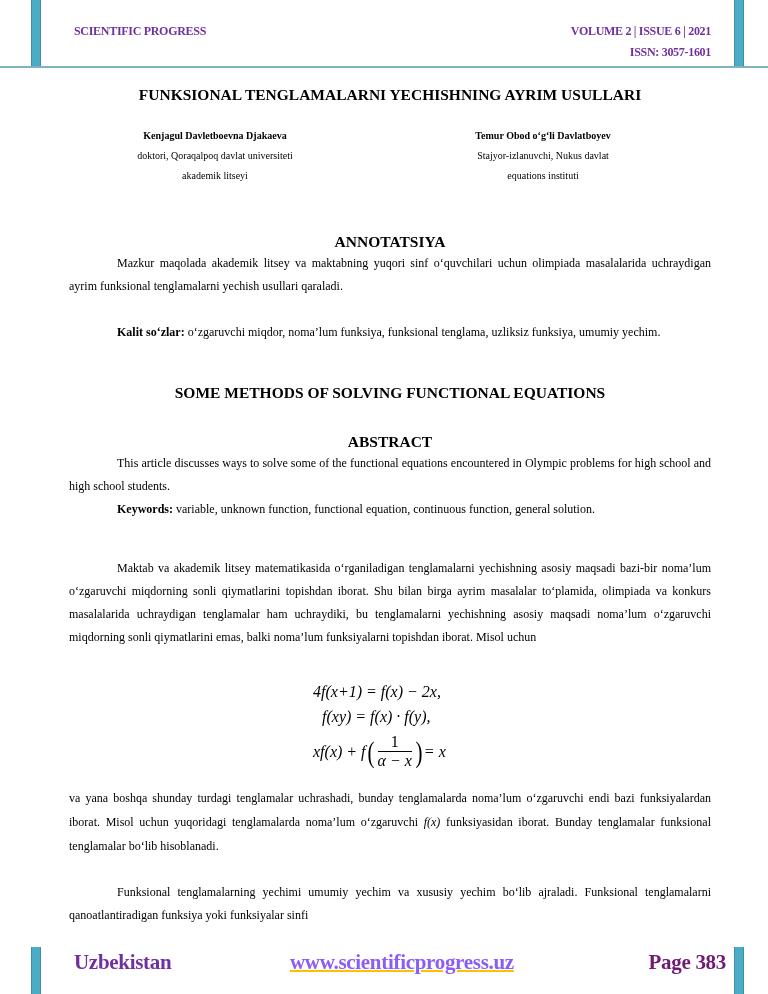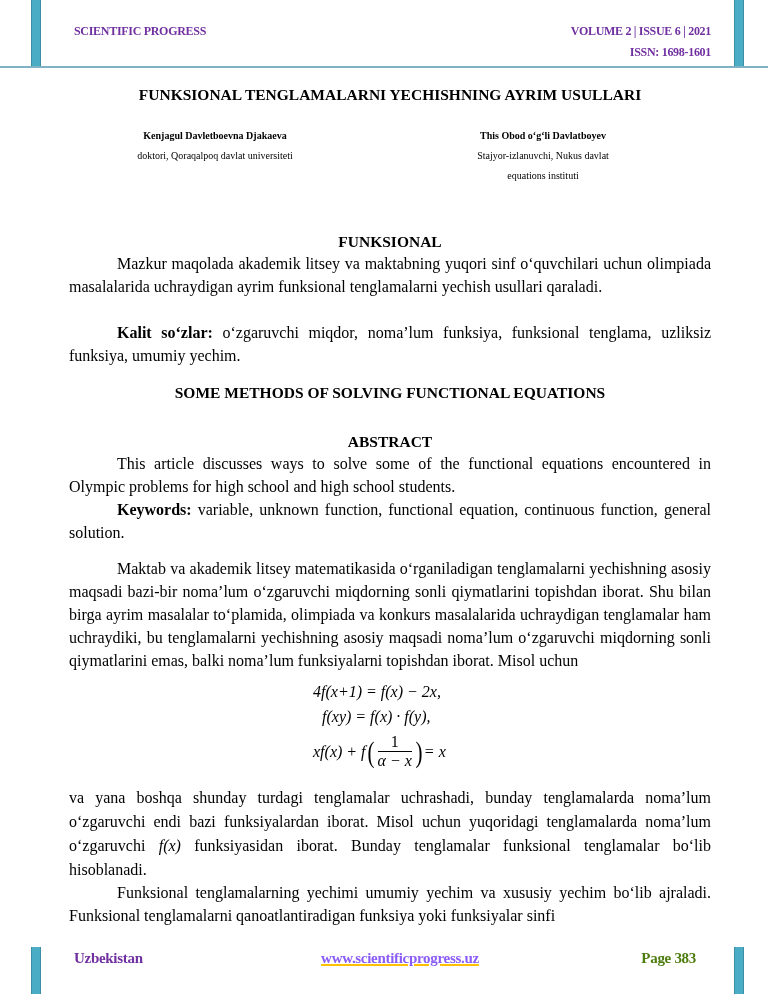--- a/index.html
+++ b/index.html
@@ -1,26 +1,26 @@
 <!DOCTYPE html>
 <html><head>
 <meta charset="utf-8">
 <style>
   html, body { margin: 0; padding: 0; background: #ffffff; }
   body { width: 768px; height: 994px; position: relative; overflow: hidden;
          font-family: "Liberation Serif", "DejaVu Serif", serif; color: #000; }
   .bar { position: absolute; width: 10px; background: #4bacc6; border-left: 1px solid #3d8fa6; border-right: 1px solid #3d8fa6; box-sizing: border-box; }
   .hline { position: absolute; left: 0; top: 66px; width: 768px; height: 2px; background: #7fb3c3; }
   .hdr { position: absolute; color: #7030a0; font-weight: bold; font-size: 12px; letter-spacing: -0.3px; }
-  .ftr { position: absolute; font-weight: bold; font-size: 15px; letter-spacing: -0.3px; }
+  .ftr { position: absolute; font-weight: bold; font-size: 21px; letter-spacing: -0.3px; }
   .title { position: absolute; left: 70px; width: 640px; top: 86px; font-weight: bold; font-size: 15.5px; text-align: center; }
   .author { position: absolute; font-size: 10px; line-height: 20px; text-align: center; }
   .author .name { font-weight: bold; }
   .sect { position: absolute; left: 70px; width: 640px; font-weight: bold; font-size: 15.5px; text-align: center; }
-  .para { position: absolute; left: 69px; width: 642px; font-size: 16px; line-height: 23px; text-align: justify; margin: 0; }
+  .para { position: absolute; left: 69px; width: 642px; font-size: 12px; line-height: 23px; text-align: justify; margin: 0; }
   .indent { text-indent: 48px; }
   .para b { font-weight: bold; }
   .eq { position: absolute; font-family: "Liberation Serif", serif; font-size: 16px; }
   .eq i { font-style: italic; }
   .frac { display: inline-block; vertical-align: middle; text-align: center; margin: 0 2px; }
   .frac .num { display: block; border-bottom: 1px solid #000; padding: 0 4px; line-height: 18px; }
   .frac .den { display: block; line-height: 18px; }
   .paren { font-size: 30px; vertical-align: middle; font-weight: 100; transform: scaleX(0.7); display: inline-block; }
   a.link { color: #8b5cf6; text-decoration: underline; text-decoration-color: #ffc000; text-decoration-thickness: 2px; }
 </style>
@@ -28,35 +28,36 @@
 <body>
 
 <div class="bar" style="left:31px; top:0; height:66px;"></div>
 <div class="bar" style="left:734px; top:0; height:66px;"></div>
 <div class="hline"></div>
 <div class="bar" style="left:31px; top:947px; height:47px;"></div>
 <div class="bar" style="left:734px; top:947px; height:47px;"></div>
 
 <div class="hdr" style="left:74px; top:24px;">SCIENTIFIC PROGRESS</div>
 <div class="hdr" style="right:57px; top:24px;">VOLUME 2 | ISSUE 6 | 2021</div>
-<div class="hdr" style="right:57px; top:45px;">ISSN: 1698-1601</div>
+<div class="hdr" style="right:57px; top:45px;">ISSN: 3057-1601</div>
 
 <div class="title">FUNKSIONAL TENGLAMALARNI YECHISHNING AYRIM USULLARI</div>
 
 <div class="author" style="left:70px; width:290px; top:126px;">
   <div class="name">Kenjagul Davletboevna Djakaeva</div>
   <div>doktori, Qoraqalpoq davlat universiteti</div>
+  <div>akademik litseyi</div>
 </div>
 <div class="author" style="left:398px; width:290px; top:126px;">
-  <div class="name">This Obod o‘g‘li Davlatboyev</div>
+  <div class="name">Temur Obod o‘g‘li Davlatboyev</div>
   <div>Stajyor-izlanuvchi, Nukus davlat</div>
   <div>equations instituti</div>
 </div>
 
-<div class="sect" style="top:233px;">FUNKSIONAL</div>
+<div class="sect" style="top:233px;">ANNOTATSIYA</div>
 <p class="para indent" style="top:252px;">Mazkur maqolada akademik litsey va maktabning yuqori sinf o‘quvchilari uchun olimpiada masalalarida uchraydigan ayrim funksional tenglamalarni yechish usullari qaraladi.</p>
 <p class="para indent" style="top:321px;"><b>Kalit so‘zlar:</b><span> o‘zgaruvchi miqdor, noma’lum funksiya, funksional tenglama, uzliksiz funksiya, umumiy yechim.</span></p>
 
 <div class="sect" style="top:384px;">SOME METHODS OF SOLVING FUNCTIONAL EQUATIONS</div>
 <div class="sect" style="top:433px;">ABSTRACT</div>
 <p class="para indent" style="top:452px;">This article discusses ways to solve some of the functional equations encountered in Olympic problems for high school and high school students.</p>
 <p class="para indent" style="top:498px;"><b>Keywords:</b><span> variable, unknown function, functional equation, continuous function, general solution.</span></p>
 
 <p class="para indent" style="top:557px;">Maktab va akademik litsey matematikasida o‘rganiladigan tenglamalarni yechishning asosiy maqsadi bazi-bir noma’lum o‘zgaruvchi miqdorning sonli qiymatlarini topishdan iborat. Shu bilan birga ayrim masalalar to‘plamida, olimpiada va konkurs masalalarida uchraydigan tenglamalar ham uchraydiki, bu tenglamalarni yechishning asosiy maqsadi noma’lum o‘zgaruvchi miqdorning sonli qiymatlarini emas, balki noma’lum funksiyalarni topishdan iborat. Misol uchun</p>
 
@@ -74,13 +75,13 @@
 </div>
 
 <p class="para" style="top:786px; line-height:24px;"><span>va yana boshqa shunday turdagi tenglamalar uchrashadi, bunday tenglamalarda noma’lum o‘zgaruvchi endi bazi funksiyalardan iborat. Misol uchun yuqoridagi tenglamalarda noma’lum o‘zgaruvchi </span><i>f(x)</i><span> funksiyasidan iborat. Bunday tenglamalar funksional tenglamalar bo‘lib hisoblanadi.</span></p>
 
 <p class="para indent" style="top:881px;">Funksional tenglamalarning yechimi umumiy yechim va xususiy yechim bo‘lib ajraladi. Funksional tenglamalarni qanoatlantiradigan funksiya yoki funksiyalar sinfi</p>
 
 <div class="ftr" style="left:74px; top:950px; color:#7030a0;">Uzbekistan</div>
 <div class="ftr" style="left:290px; width:220px; top:950px; text-align:center;">
   <a class="link">www.scientificprogress.uz</a>
 </div>
-<div class="ftr" style="right:72px; top:950px; color:#4d7c0f;">Page 383</div>
+<div class="ftr" style="right:42px; top:950px; color:#701a75;">Page 383</div>
 
 </body></html>

